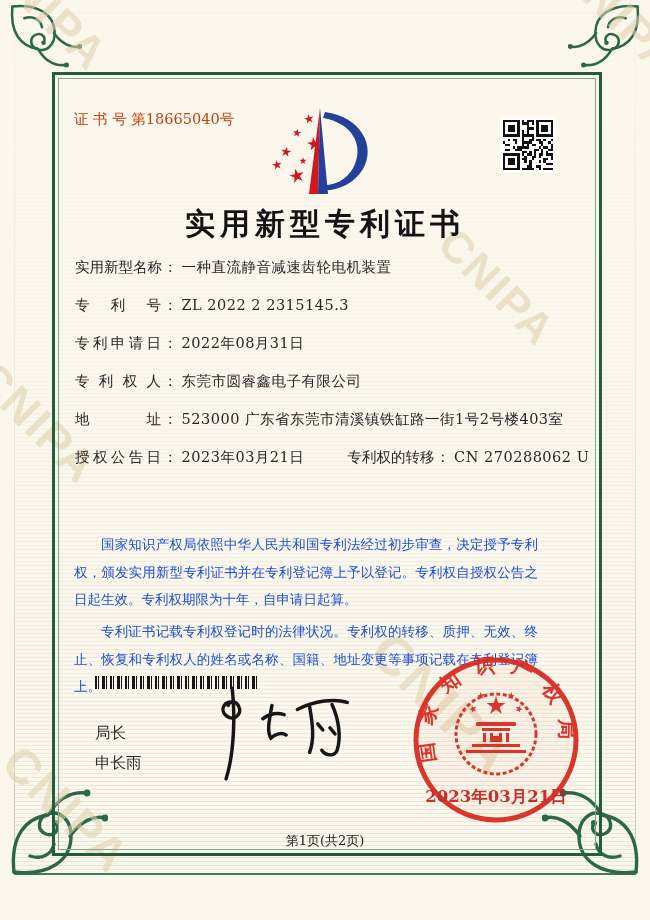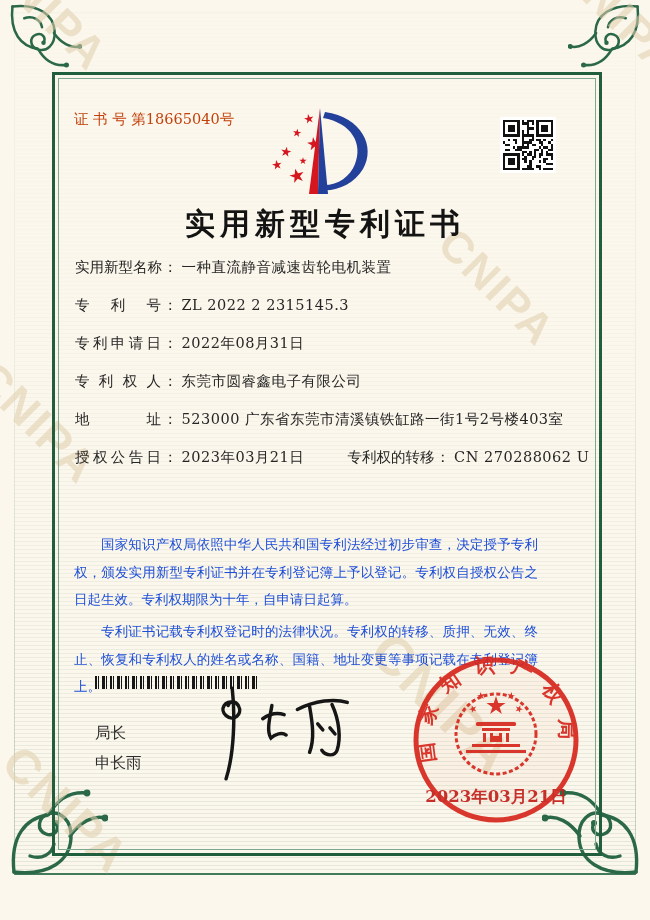--- a/index.html
+++ b/index.html
@@ -314,15 +314,16 @@
         <rect x="93" y="83" width="3" height="9"></rect>
         <rect x="100" y="83" width="3" height="9"></rect>
         <rect x="87" y="86" width="6" height="6"></rect>
         <rect x="66" y="94" width="48" height="3"></rect>
         <rect x="60" y="100" width="60" height="3"></rect>
       </g>
       <text x="90" y="152" text-anchor="middle" font-size="16.5" font-weight="bold" fill="#c3201a" style="font-family:'DejaVu Serif',serif;">2023年03月21日</text>
     </g>
   </svg>
 
+  <div class="page-num">第1页(共2页)</div>
   <div class="cont-note">其他事项参见续页</div>
 
 </div>
 
 </body></html>

